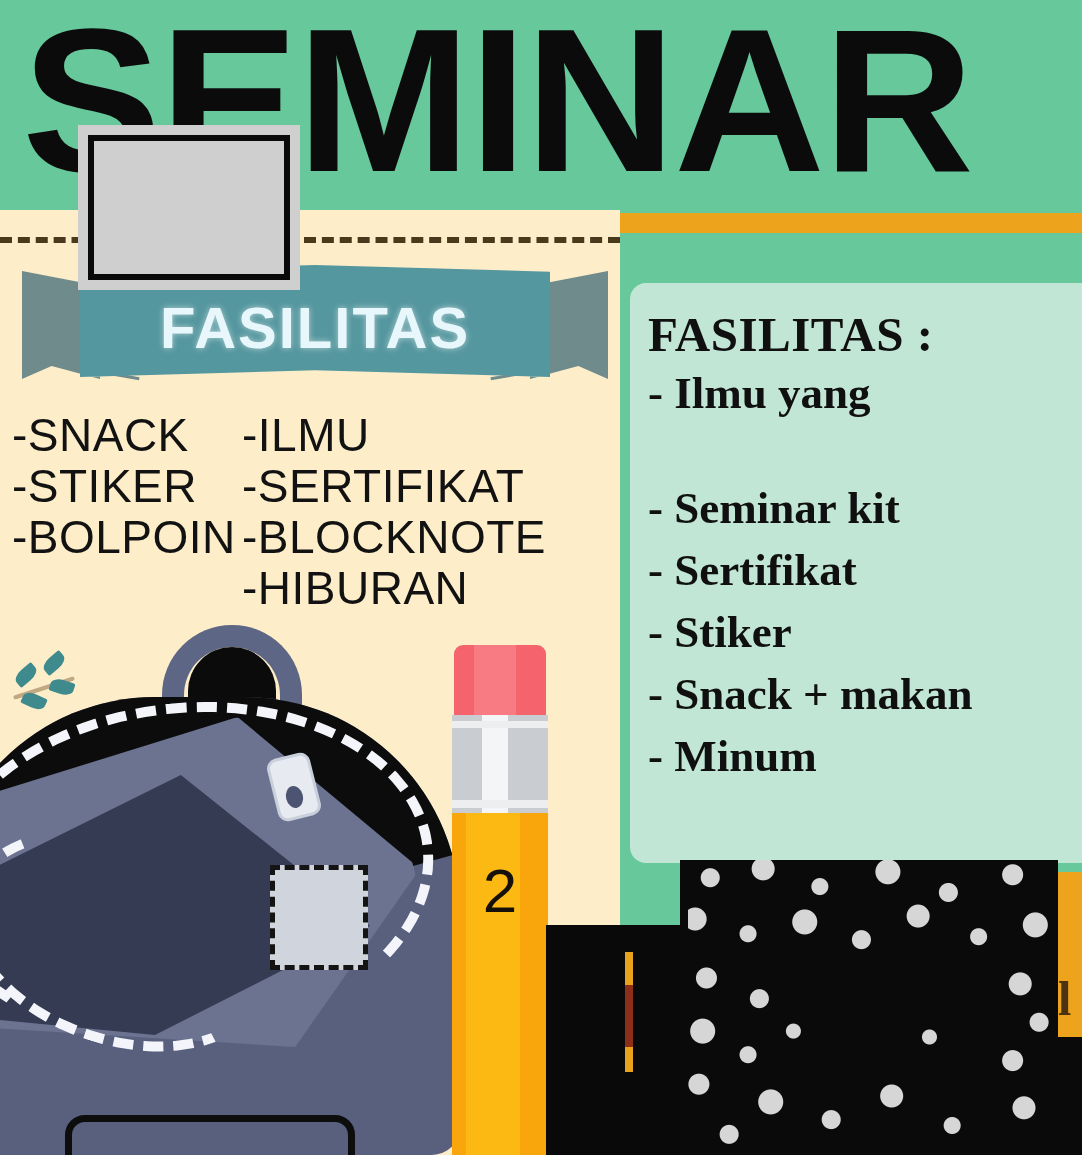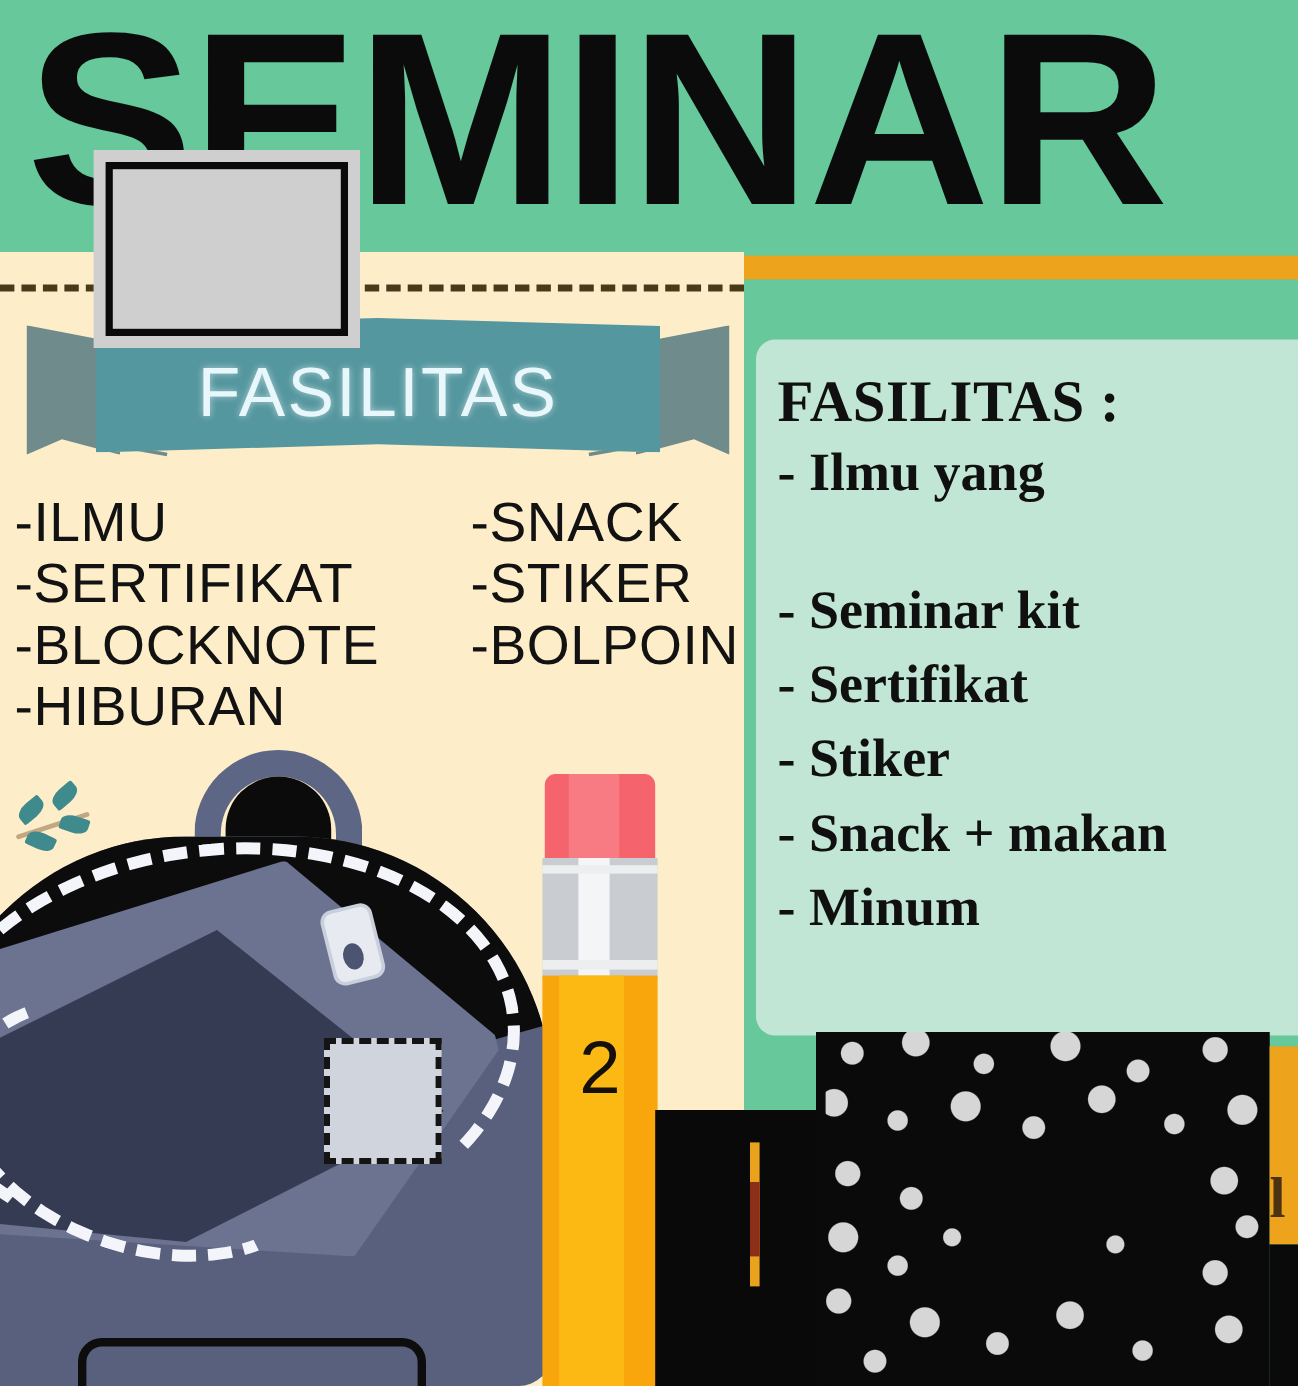--- a/index.html
+++ b/index.html
@@ -77,21 +77,21 @@
   .banner-tail-stroke.r{right:24px;width:96px;transform:rotate(-10deg);}
   .banner-main{
     position:absolute;left:60px;top:0;width:470px;height:112px;
     background:#55979f;
     clip-path:polygon(0 6%,50% 0,100% 6%,100% 100%,50% 94%,0 100%);
     box-shadow:0 0 0 4px #fdeec9;
   }
   .banner-text{
     position:absolute;left:60px;top:0;width:470px;height:112px;
     display:flex;align-items:center;justify-content:center;
-    font-size:58px;font-weight:normal;letter-spacing:2px;
+    font-size:58px;font-weight:bold;letter-spacing:2px;
     color:#e8f7fb;
     text-shadow:0 0 6px rgba(255,255,255,.55);
     padding-top:12px;
   }
 
   
   .fac-cols{
     position:absolute;left:12px;top:200px;width:610px;
     display:flex;gap:0;
   }
@@ -334,30 +334,30 @@
     <div class="banner-wrap">
       <div class="banner-tail left"></div>
       <div class="banner-tail right"></div>
       <div class="banner-tail-stroke l"></div>
       <div class="banner-tail-stroke r"></div>
       <div class="banner-main"></div>
       <div class="banner-text">FASILITAS</div>
     </div>
 
     <div class="fac-cols">
+      <div class="fac-col c2">
+        <div class="fac-item">-SNACK</div>
+        <div class="fac-item">-STIKER</div>
+        <div class="fac-item">-BOLPOIN</div>
+      </div>
       <div class="fac-col c1">
         <div class="fac-item">-ILMU</div>
         <div class="fac-item">-SERTIFIKAT</div>
         <div class="fac-item">-BLOCKNOTE</div>
         <div class="fac-item">-HIBURAN</div>
-      </div>
-      <div class="fac-col c2">
-        <div class="fac-item">-SNACK</div>
-        <div class="fac-item">-STIKER</div>
-        <div class="fac-item">-BOLPOIN</div>
       </div>
     </div>
 
     <div class="leaf-sprig">
       <div class="leaf-stem"></div>
       <div class="leaf lf1"></div>
         <div class="leaf lf2"></div>
       <div class="leaf lf3"></div>
         <div class="leaf lf4"></div>
     </div>

